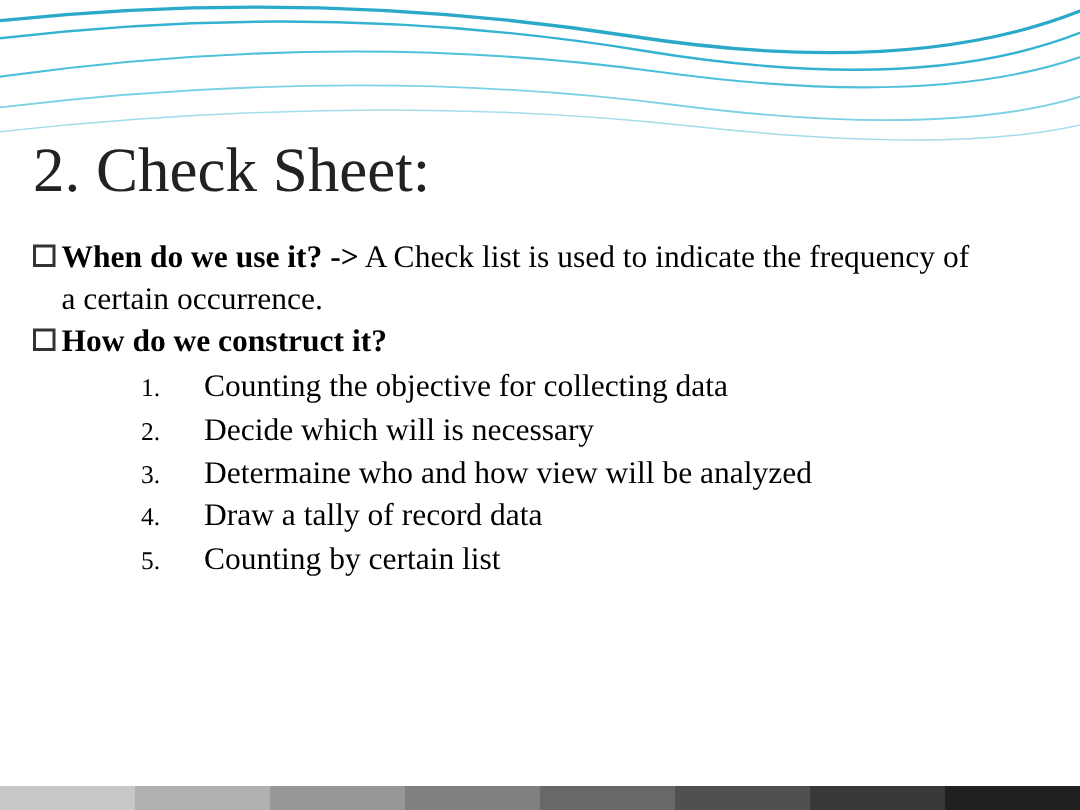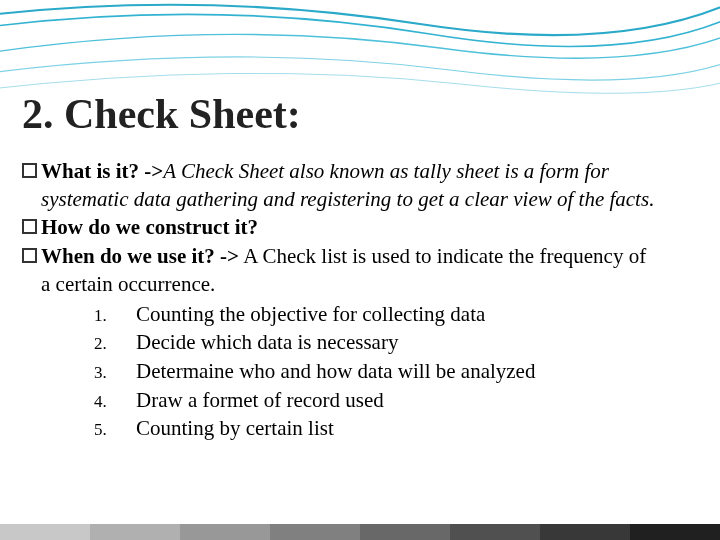--- a/index.html
+++ b/index.html
@@ -16,21 +16,21 @@
     top: 0; left: 0;
     width: 720px; height: 140px;
     pointer-events: none;
   }
   .title {
     position: absolute;
     left: 22px;
     top: 90px;
     font-size: 42px;
     color: #222;
-    font-weight: 700;
+    font-weight: 400;
   }
   .content {
     position: absolute;
     left: 22px;
     top: 158px;
     right: 60px;
     font-size: 21px;
     line-height: 1.32;
     color: #000;
   }
@@ -91,57 +91,51 @@
   <path d="M -20 54 Q 220 18 440 48 T 760 20" fill="none" stroke="#4ec0da" stroke-width="1.4"></path>
   <path d="M -20 74 Q 230 42 450 70 T 760 48" fill="none" stroke="#7dd1e5" stroke-width="1.2"></path>
   <path d="M -20 90 Q 240 60 460 84 T 760 70" fill="none" stroke="#a5ddec" stroke-width="1"></path>
 </svg>
 </div>
 
 <h1 class="title">2. Check Sheet:</h1>
 
 <div class="content">
 
+
   <div class="bullet-line">
     <span class="square"></span>
     <span class="bullet-text">
-      <span class="bold">What is it? -&gt;</span><span class="italic">A Check Sheet also known as tally sheet  is a form for systematic data gathering and registering to get a clear view of the facts.</span>
+      <span class="bold">When do we use it? -&gt;</span><span> A Check list is used to indicate the frequency of a certain occurrence.</span>
     </span>
   </div>
 
   <div class="bullet-line">
     <span class="square"></span>
     <span class="bullet-text">
       <span class="bold">How do we construct it?</span>
     </span>
   </div>
 
-  <div class="bullet-line">
-    <span class="square"></span>
-    <span class="bullet-text">
-      <span class="bold">When do we use it? -&gt;</span><span> A Check list is used to indicate the frequency of a certain occurrence.</span>
-    </span>
-  </div>
-
   <div class="steps">
     <div class="step-row">
       <span class="step-num">1.</span>
       <span class="step-text">Counting the objective for collecting data</span>
     </div>
     <div class="step-row">
       <span class="step-num">2.</span>
-      <span class="step-text">Decide which data is necessary</span>
+      <span class="step-text">Decide which will is necessary</span>
     </div>
     <div class="step-row">
       <span class="step-num">3.</span>
-      <span class="step-text">Determaine who and how data will be analyzed</span>
+      <span class="step-text">Determaine who and how view will be analyzed</span>
     </div>
     <div class="step-row">
       <span class="step-num">4.</span>
-      <span class="step-text">Draw a formet of record used</span>
+      <span class="step-text">Draw a tally of record data</span>
     </div>
     <div class="step-row">
       <span class="step-num">5.</span>
       <span class="step-text">Counting by certain list</span>
     </div>
   </div>
 
 </div>
 
 <div class="strip"></div>

